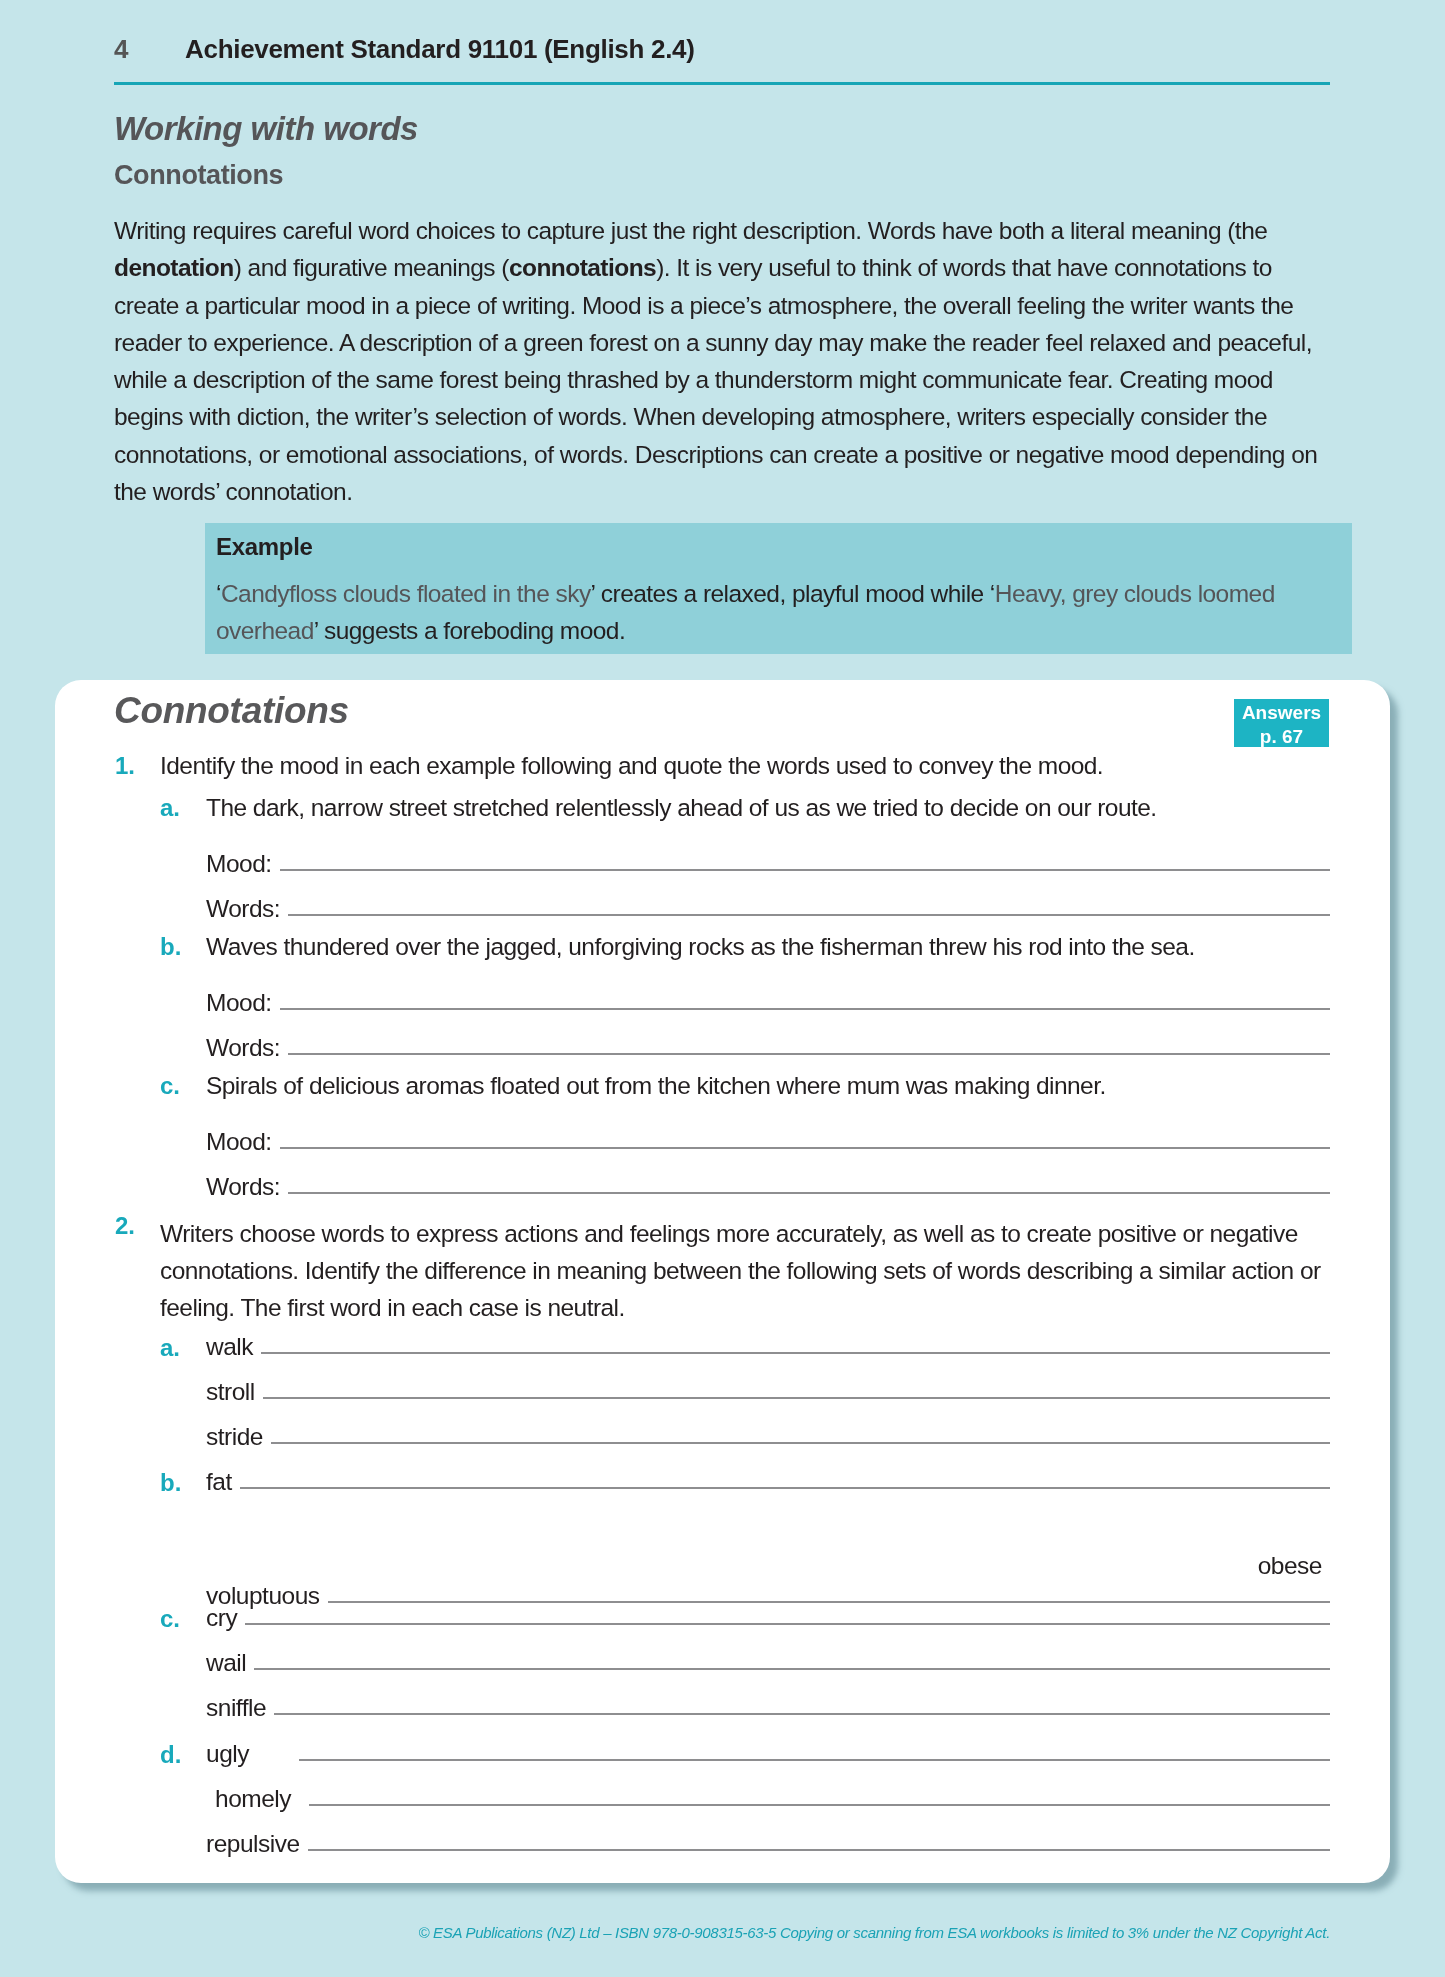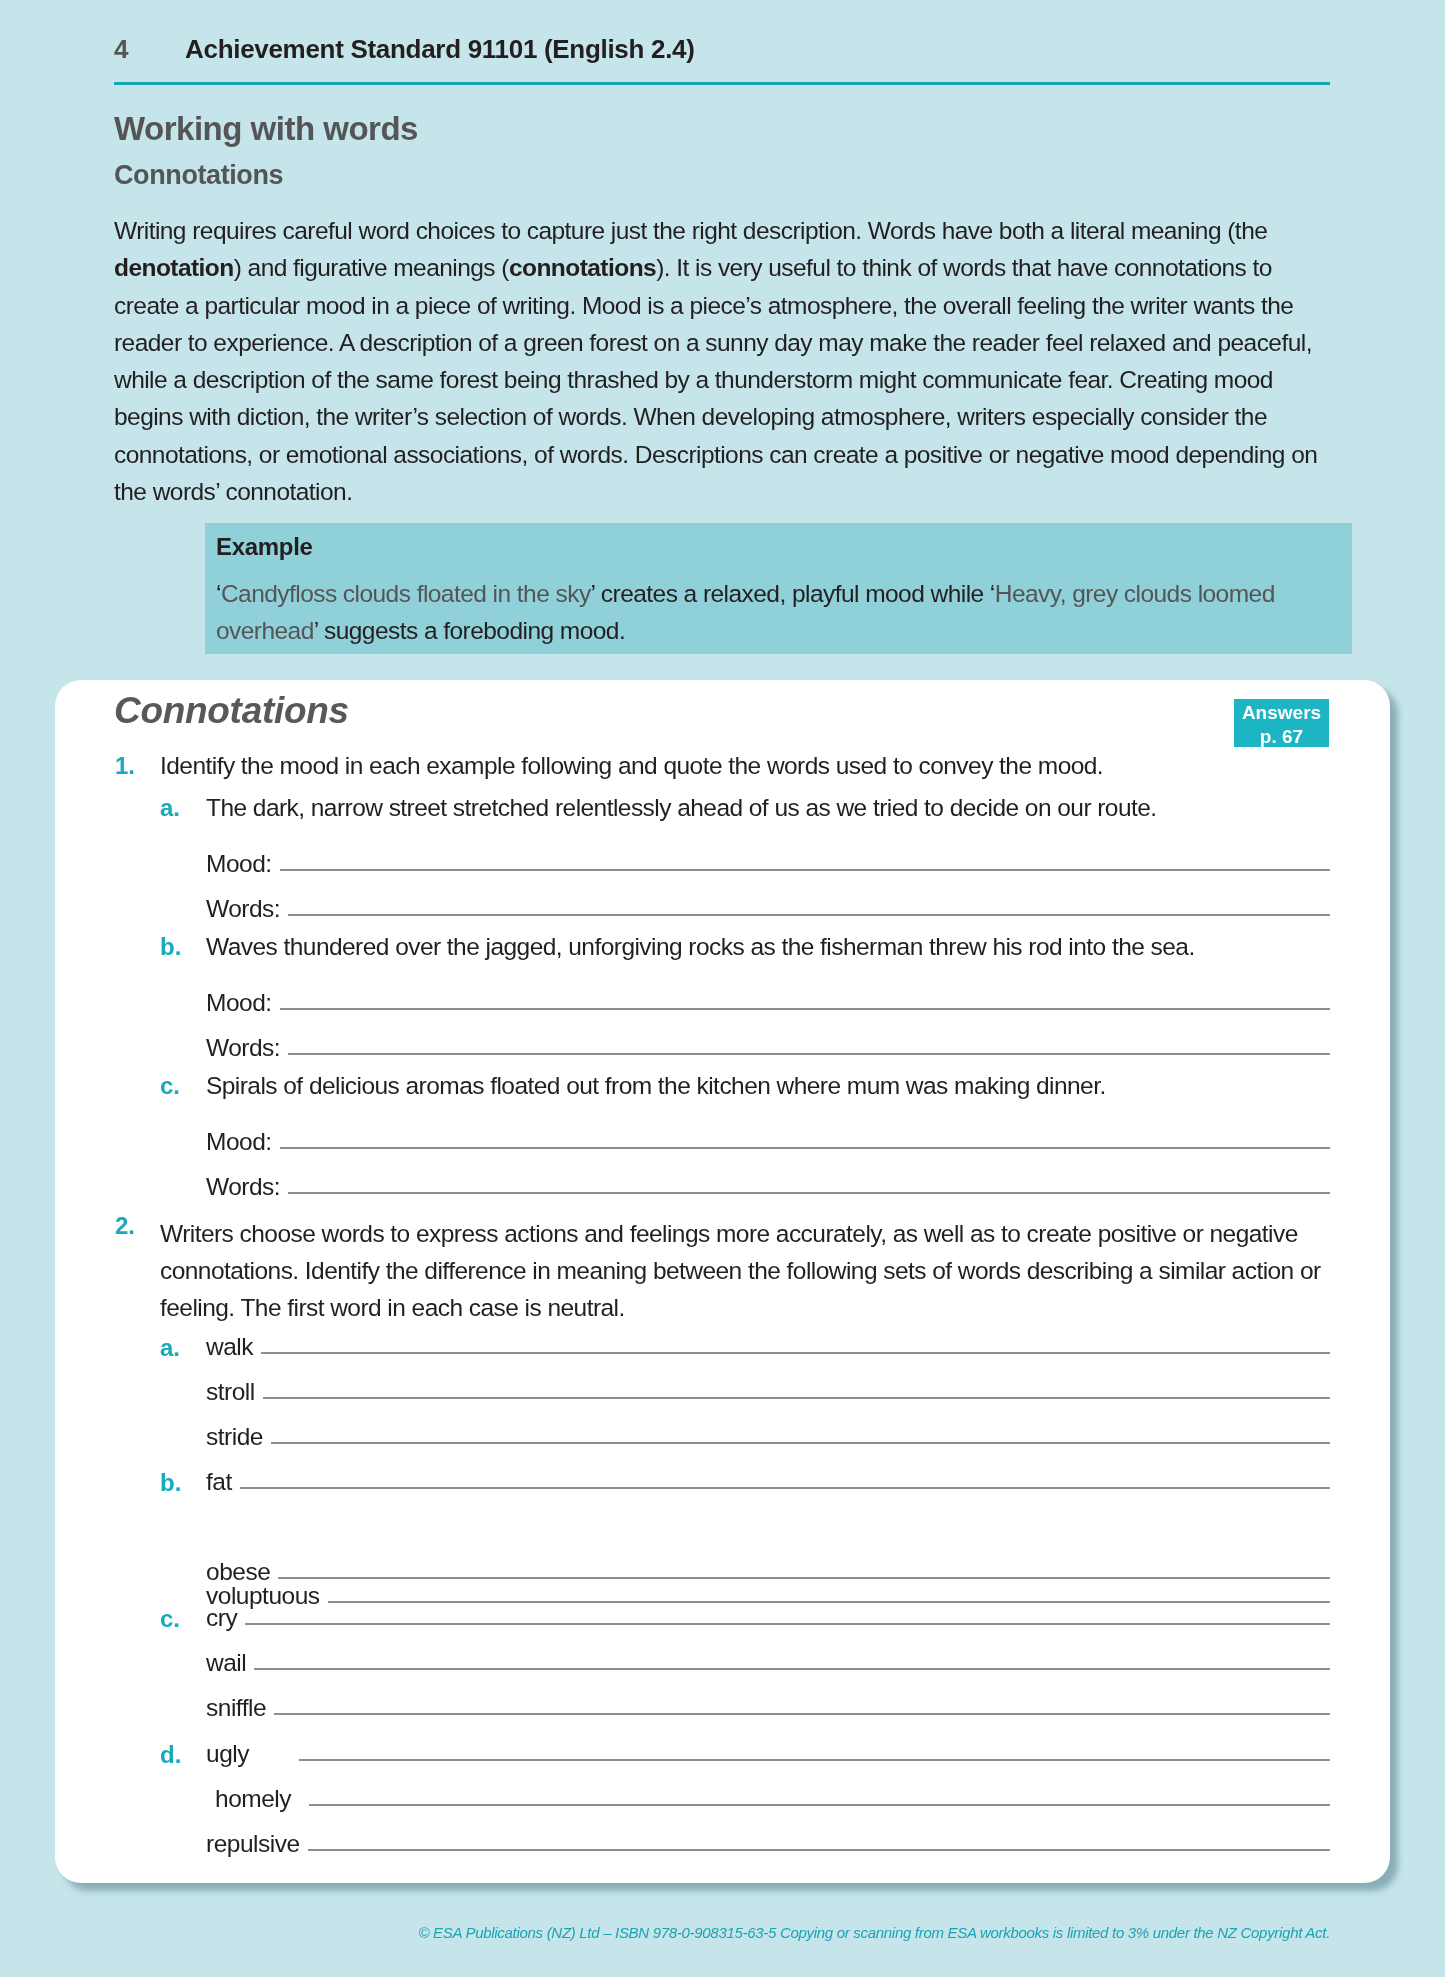--- a/index.html
+++ b/index.html
@@ -4,21 +4,21 @@
 <style>
   html, body { margin:0; padding:0; }
   body {
     width:1445px; height:1977px; background:#c5e5ea; position:relative; overflow:hidden;
     font-family:"Liberation Sans", sans-serif; color:#231f20;
   }
   .abs { position:absolute; }
   .hdr-num { left:114px; top:34px; font-size:26px; font-weight:bold; color:#555; }
   .hdr-title { left:185px; top:34px; font-size:26px; font-weight:bold; color:#231f20; letter-spacing:-0.3px; }
   .hdr-rule { left:114px; top:82px; width:1216px; height:3px; background:#17a5b6; }
-  .h1 { left:114px; top:110px; font-size:33px; font-weight:bold; color:#555558; letter-spacing:-0.5px; }
+  .h1 { left:114px; top:110px; font-size:33px; font-weight:bold; color:#555558; letter-spacing:-0.5px;font-style:italic; }
   .h2 { left:114px; top:160px; font-size:27px; font-weight:bold; color:#555558; letter-spacing:-0.4px; }
   .intro { left:114px; top:212px; width:1225px; font-size:24.5px; line-height:37.3px; color:#231f20; letter-spacing:-0.55px; }
   .intro b { font-weight:bold; }
   .example { left:205px; top:523px; width:1147px; height:131px; background:#8fd0d9; }
   .ex-title { left:11px; top:10px; font-size:24px; font-weight:bold; color:#231f20; letter-spacing:-0.3px; }
   .ex-text { left:11px; top:52px; width:1070px; font-size:24.5px; line-height:37px; color:#231f20; letter-spacing:-0.55px; }
   .ex-text .q { color:#555558; }
   .card {
     left:55px; top:680px; width:1335px; height:1203px; background:#fff; border-radius:26px;
     box-shadow: 8px 8px 6px rgba(90,130,140,0.55);
@@ -115,21 +115,21 @@
 
 <div class="abs num" style="left:160px; top:1469px;">b.</div>
 <div class="row" style="top:1462px;">
     <span class="lbl">fat</span>
     <span class="line"></span>
   </div>
 <div class="row" style="top:1576px;">
     <span class="lbl">voluptuous</span>
     <span class="line"></span>
   </div>
-<div class="row" style="top:1552px;">
+<div class="row" style="top:1552px;flex-direction:column;">
     <span class="lbl">obese</span>
     <span class="line"></span>
   </div>
 
 <div class="abs num" style="left:160px; top:1605px;">c.</div>
 <div class="row" style="top:1598px;">
     <span class="lbl">cry</span>
     <span class="line"></span>
   </div>
 <div class="row" style="top:1643px;">

